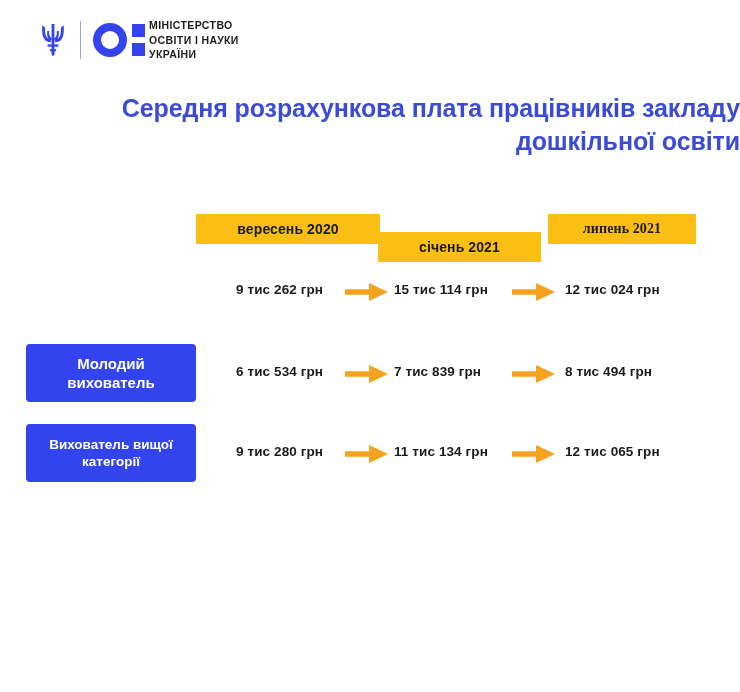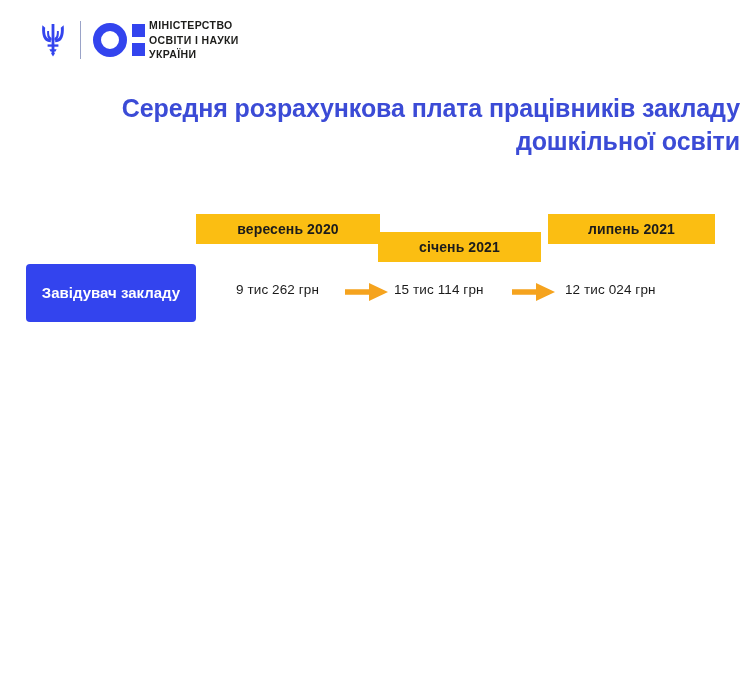--- a/index.html
+++ b/index.html
@@ -96,21 +96,21 @@
     color: #1b1b1b;
     font-size: 14px;
     font-weight: bold;
     display: flex;
     align-items: center;
     justify-content: center;
     letter-spacing: 0.1px;
   }
   .period-chip.p0 { left: 196px; width: 184px; }
   .period-chip.p1 { left: 378px; width: 163px; margin-top: 18px; }
-  .period-chip.p2 { left: 548px; width: 167px; }
+  .period-chip.p2 { left: 548px; width: 148px; font-family: Liberation Serif, serif; }
 
   
   .rows {
     position: absolute;
     left: 0;
     top: 264px;
     width: 740px;
   }
   .row {
     position: relative;
@@ -143,21 +143,21 @@
     left: 202px;
     top: 0;
     width: 520px;
     height: 58px;
   }
   .value {
     position: absolute;
     top: 18px;
     color: #1b1b1b;
     font-size: 13.5px;
-    font-weight: normal;
+    font-weight: bold;
     white-space: nowrap;
     letter-spacing: 0.1px;
   }
   .value.v0 { left: 34px; }
   .value.v1 { left: 192px; }
   .value.v2 { left: 363px; }
 
   .arrow {
     position: absolute;
     top: 18px;
@@ -211,35 +211,70 @@
 
 <div class="period-row">
   <div class="period-chip p0">вересень 2020</div>
   <div class="period-chip p1">січень 2021</div>
   <div class="period-chip p2">липень 2021</div>
 </div>
 
 <div class="rows">
 
   <div class="row r0 big">
-    <div class="role-box">Завідувач закладу</div>
     <div class="values">
       <span class="value v0">9 тис 262 грн</span>
       <span class="arrow a0">
         <svg viewBox="0 0 44 20" xmlns="http://www.w3.org/2000/svg">
           <path d="M0 7.2 h24 v-6.2 l19 9.0 l-19 9.0 v-6.2 h-24 z" fill="#f5a31e"></path>
         </svg>
       </span>
       <span class="value v1">15 тис 114 грн</span>
       <span class="arrow a1">
         <svg viewBox="0 0 44 20" xmlns="http://www.w3.org/2000/svg">
           <path d="M0 7.2 h24 v-6.2 l19 9.0 l-19 9.0 v-6.2 h-24 z" fill="#f5a31e"></path>
         </svg>
       </span>
       <span class="value v2">12 тис 024 грн</span>
     </div>
   </div>
 
-
-
+  <div class="row r1 big">
+    <div class="role-box">Молодий вихователь</div>
+    <div class="values">
+      <span class="value v0">6 тис 534 грн</span>
+      <span class="arrow a0">
+        <svg viewBox="0 0 44 20" xmlns="http://www.w3.org/2000/svg">
+          <path d="M0 7.2 h24 v-6.2 l19 9.0 l-19 9.0 v-6.2 h-24 z" fill="#f5a31e"></path>
+        </svg>
+      </span>
+      <span class="value v1">7 тис 839 грн</span>
+      <span class="arrow a1">
+        <svg viewBox="0 0 44 20" xmlns="http://www.w3.org/2000/svg">
+          <path d="M0 7.2 h24 v-6.2 l19 9.0 l-19 9.0 v-6.2 h-24 z" fill="#f5a31e"></path>
+        </svg>
+      </span>
+      <span class="value v2">8 тис 494 грн</span>
+    </div>
+  </div>
+
+
+  <div class="row r3">
+    <div class="role-box">Вихователь вищої категорії</div>
+    <div class="values">
+      <span class="value v0">9 тис 280 грн</span>
+      <span class="arrow a0">
+        <svg viewBox="0 0 44 20" xmlns="http://www.w3.org/2000/svg">
+          <path d="M0 7.2 h24 v-6.2 l19 9.0 l-19 9.0 v-6.2 h-24 z" fill="#f5a31e"></path>
+        </svg>
+      </span>
+      <span class="value v1">11 тис 134 грн</span>
+      <span class="arrow a1">
+        <svg viewBox="0 0 44 20" xmlns="http://www.w3.org/2000/svg">
+          <path d="M0 7.2 h24 v-6.2 l19 9.0 l-19 9.0 v-6.2 h-24 z" fill="#f5a31e"></path>
+        </svg>
+      </span>
+      <span class="value v2">12 тис 065 грн</span>
+    </div>
+  </div>
 
 
 </div>
 
 </body></html>

